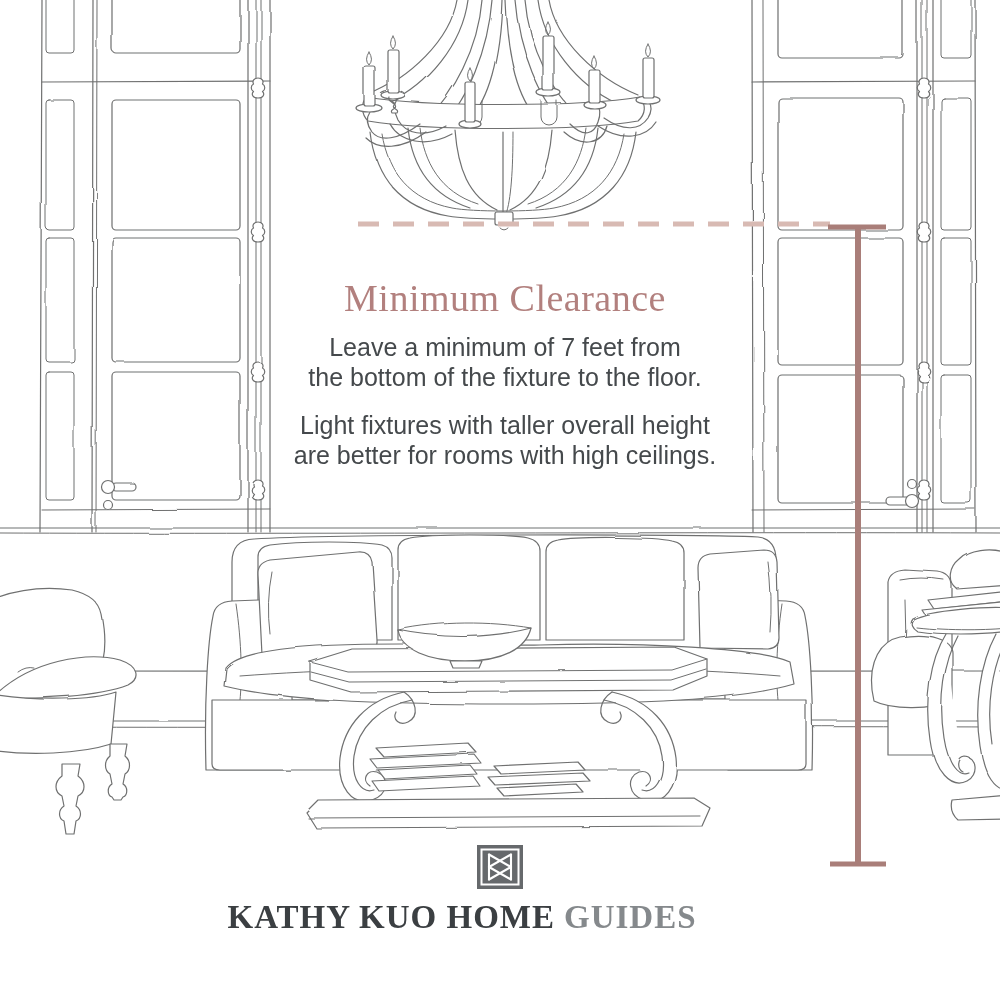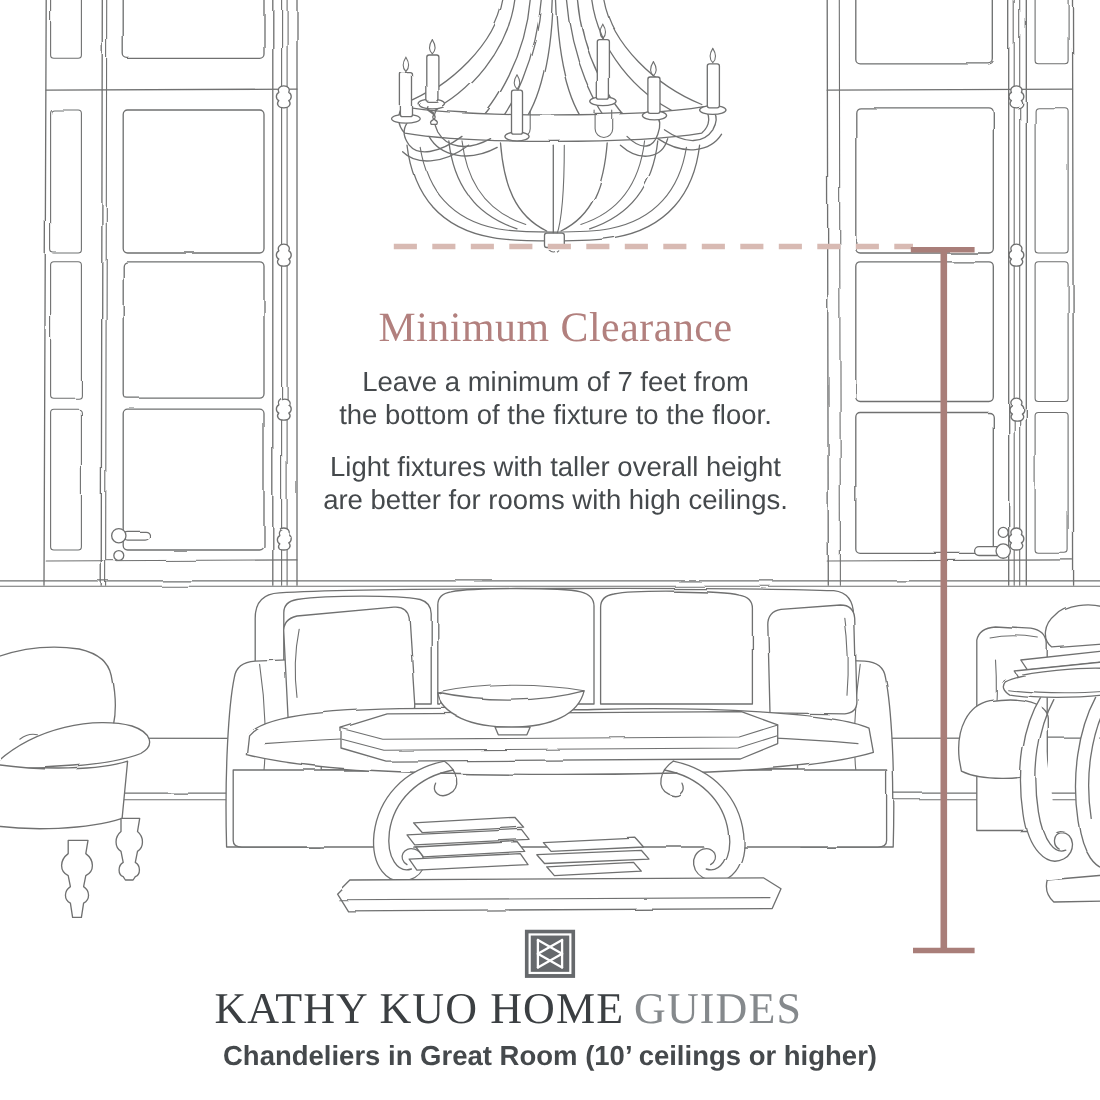--- a/index.html
+++ b/index.html
@@ -15,22 +15,22 @@
   .meas{stroke:var(--measure_line,#a97e79);stroke-width:6;fill:none;}
   .meas-cap{stroke:var(--measure_line,#a97e79);stroke-width:5;fill:none;}
   
   .clearance{position:absolute;left:0;top:276px;width:1010px;text-align:center;}
   .clearance h1{margin:0 0 12px 0;font-family:"Liberation Serif", serif;font-weight:400;
                 font-size:38px;line-height:44px;letter-spacing:0.5px;color:var(--accent_title,#b2807e);}
   .para{margin:0 0 18px 0;font-size:25px;line-height:30px;color:var(--text_dark,#45494c);
         white-space:pre-line;}
   .footer-logo{position:absolute;left:477px;top:845px;width:46px;height:44px;}
   .brand-line{position:absolute;left:0;top:897px;width:924px;text-align:center;
-              font-family:"Liberation Serif", serif;font-size:40px;line-height:40px;
-              letter-spacing:1px;font-weight:400;}
+              font-family:"Liberation Serif", serif;font-size:33px;line-height:40px;
+              letter-spacing:1px;font-weight:700;}
   .brand-line .brand{color:var(--brand_dark,#3b3f42);}
   .brand-line .guides{color:var(--brand_light,#85898c);margin-left:9px;}
   .subtitle{position:absolute;left:0;top:944px;width:1000px;text-align:center;
             font-size:25px;line-height:32px;font-weight:700;color:var(--text_dark,#45494c);}
 </style>
 </head>
 <body>
 
 <div class="stage">
 
@@ -282,15 +282,14 @@
     <line x1="34" y1="22" x2="12" y2="9.5"></line>
     <line x1="12" y1="22" x2="34" y2="34.5"></line>
     <line x1="34" y1="22" x2="12" y2="34.5"></line>
   </g>
 </svg>
 
 <div class="brand-line">
   <span class="brand">KATHY KUO HOME</span><span class="guides">GUIDES</span>
 </div>
 
-<div class="subtitle">Chandeliers in Great Room (10’ ceilings or higher)</div>
 
 </div>
 
 </body></html>

